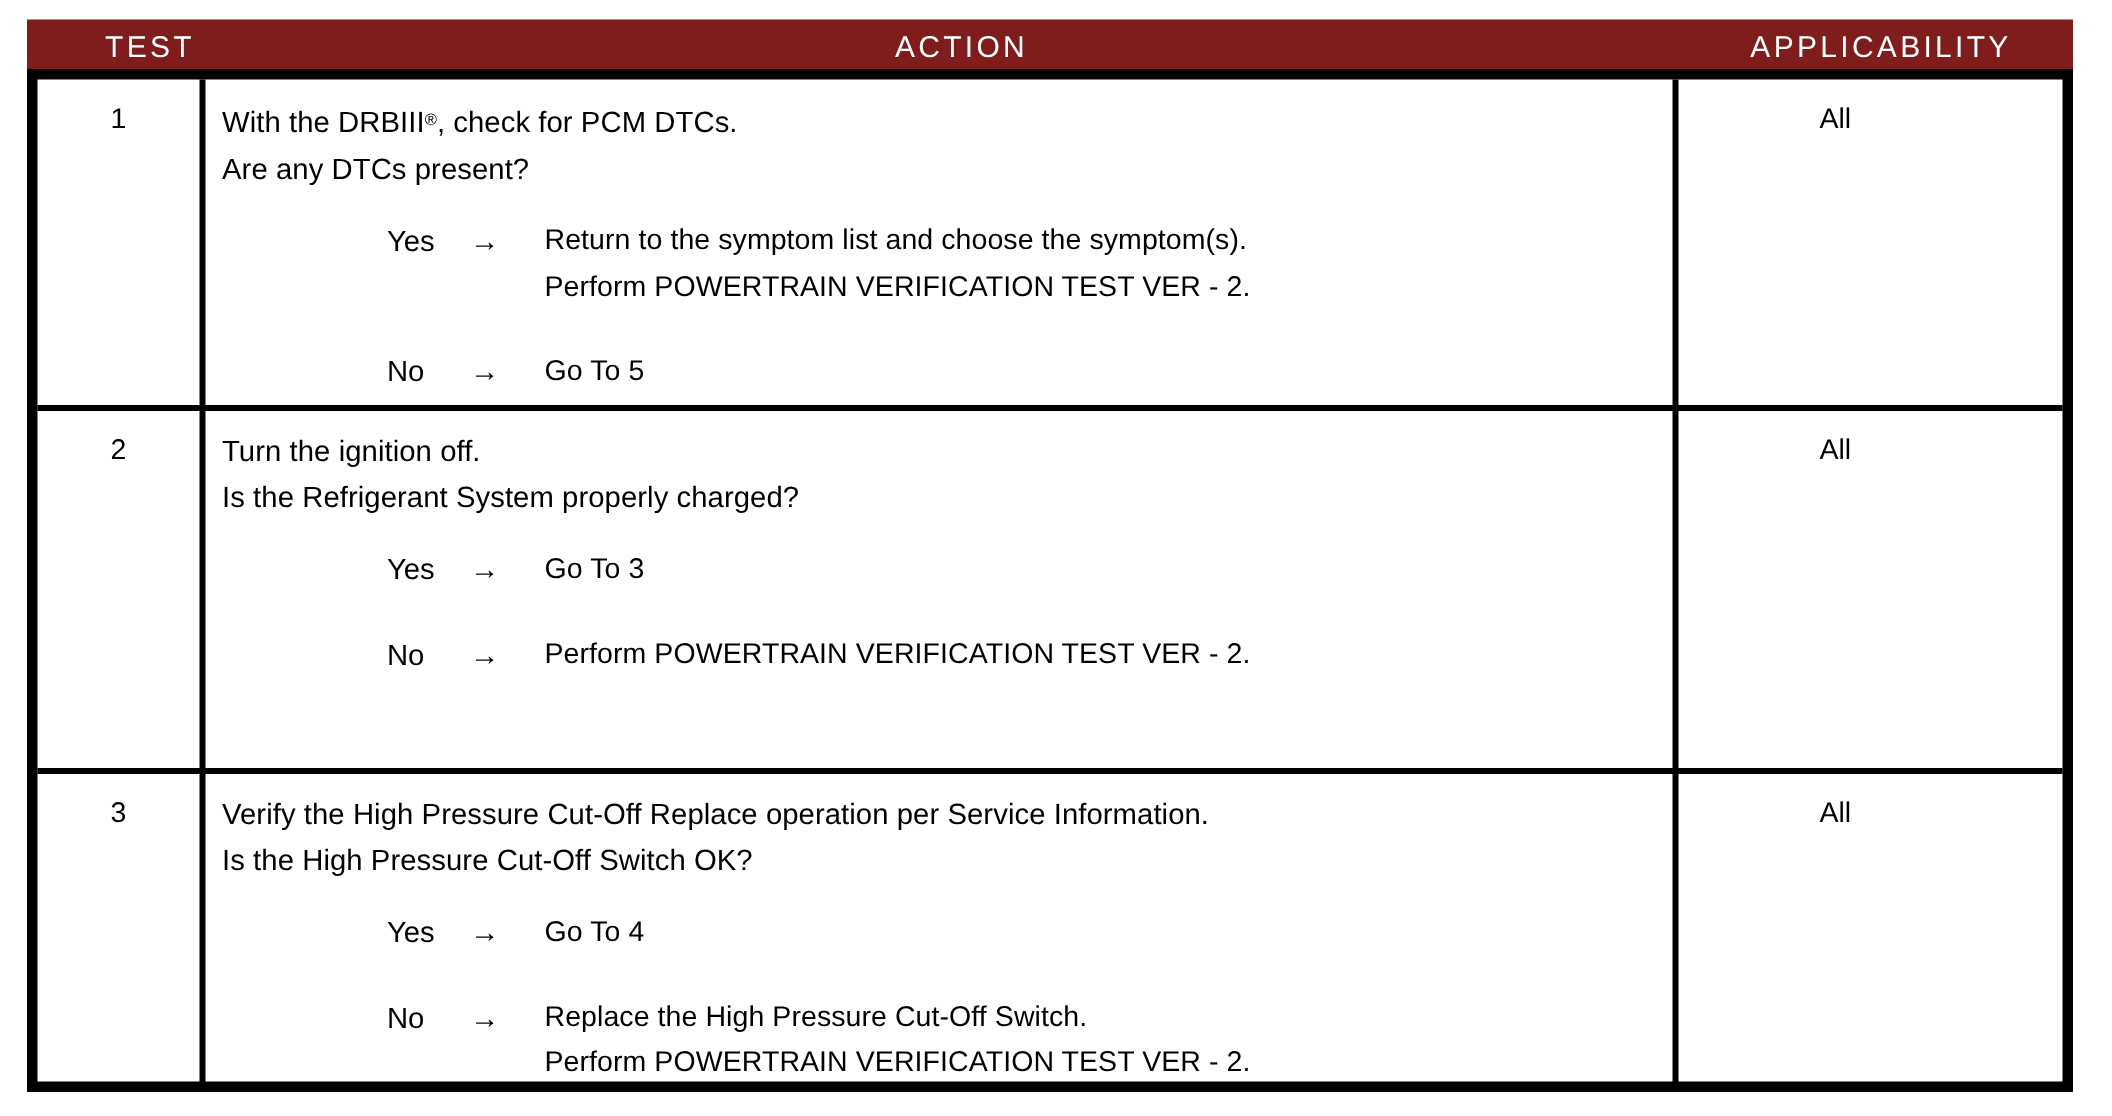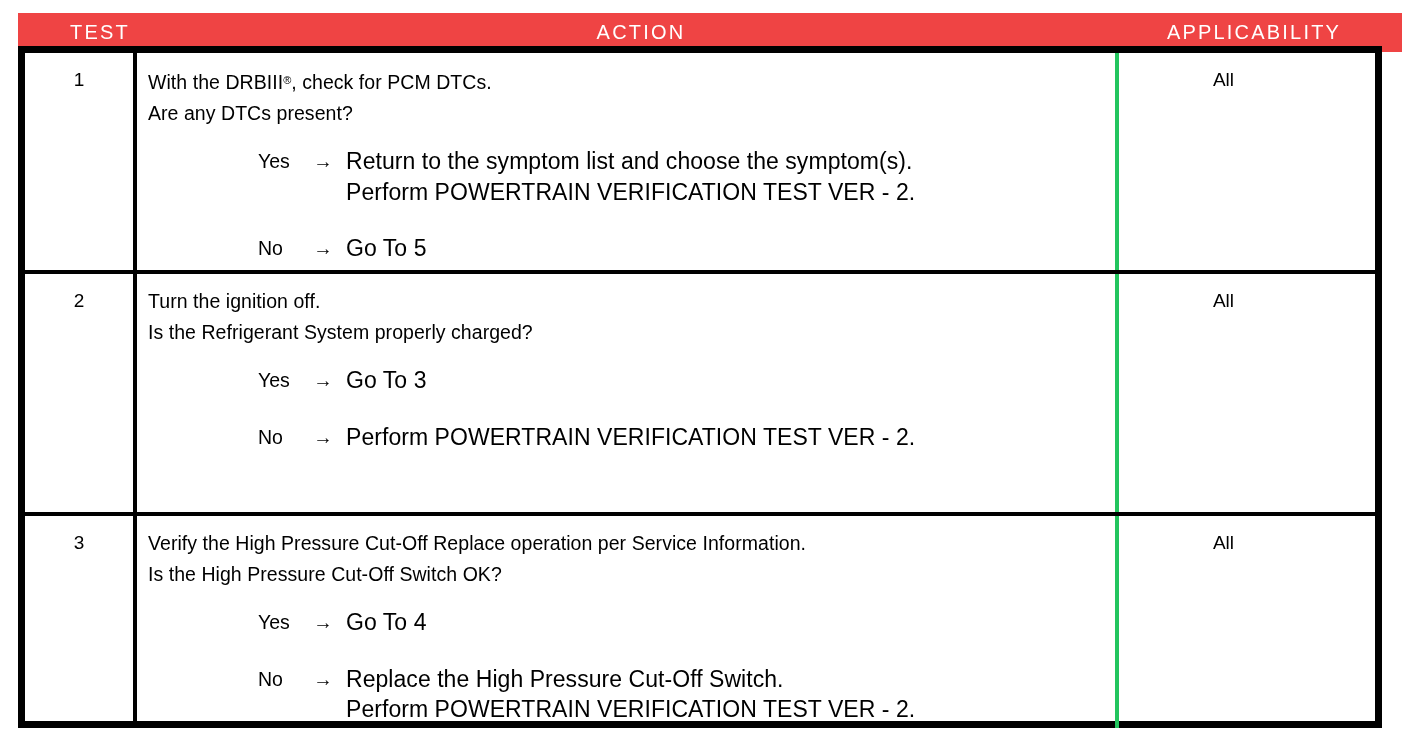--- a/index.html
+++ b/index.html
@@ -22,22 +22,21 @@
     background: #ffffff;
   }
 
   
   .header-bar {
     position: absolute;
     left: 18px;
     top: 13px;
     width: 1364px;
     height: 39px;
-    background: #ef4444;
-    padding-left: 20px;
+    background: #7f1d1d;
   }
   .header-cell {
     position: absolute;
     top: 0;
     height: 39px;
     line-height: 39px;
     color: #ffffff;
     font-size: 20px;
     letter-spacing: 2.2px;
     white-space: nowrap;
@@ -91,21 +90,21 @@
     text-align: center;
     font-size: 19px;
     padding-top: 16px;
   }
   .cell-action {
     position: absolute;
     left: 112px;
     top: 0;
     bottom: 0;
     right: 256px;
-    border-right: 4px solid #22c55e;
+    border-right: 4px solid #000000;
     box-sizing: border-box;
     padding: 12px 0 0 11px;
   }
   .cell-applicability {
     position: absolute;
     right: 0;
     top: 0;
     bottom: 0;
     width: 303px;
     box-sizing: border-box;
@@ -144,22 +143,23 @@
     line-height: 30.6px;
   }
   .branch-arrow {
     width: 46px;
     flex: 0 0 46px;
     font-size: 19.5px;
     line-height: 30.6px;
     text-align: center;
   }
   .branch-text {
-    font-size: 23px;
-    line-height: 30.6px;
+    font-size: 19px;
+    line-height: 30.6px;
+    margin-left: 17px;
   }
   .branch-text div {
     white-space: nowrap;
     letter-spacing: 0.05px;
   }
 </style>
 </head>
 <body>
 
 <div id="page">

